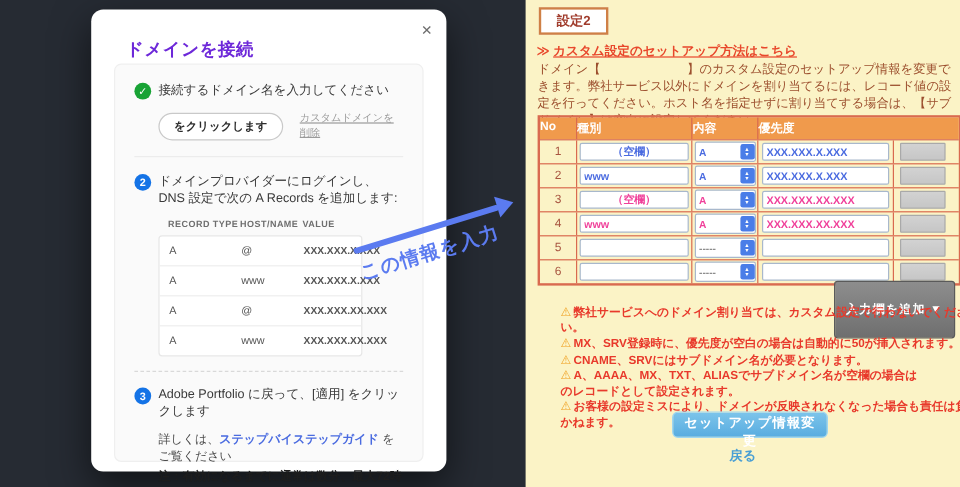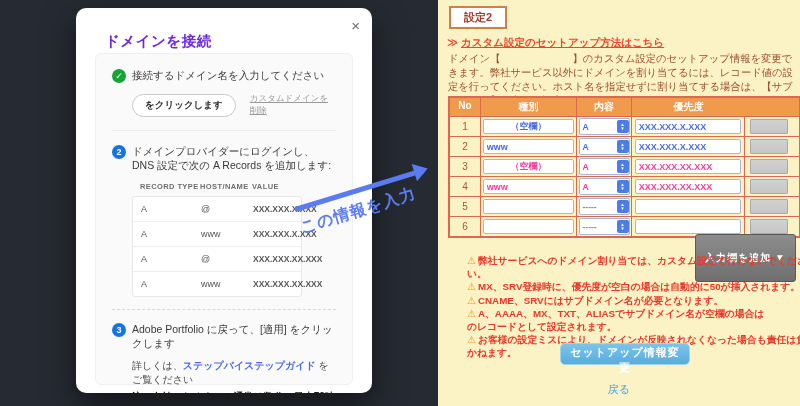--- a/index.html
+++ b/index.html
@@ -49,21 +49,21 @@
   
   .panel{position:absolute;left:438px;top:0;width:362px;height:406px;background:#fbf3c6;}
   .cfg-badge{position:absolute;left:11px;top:6px;background:#fff;border:2px solid #cf8046;
         padding:2px 13px;font-size:11px;font-weight:bold;color:#a03c2c;}
   .cfg-link-row{position:absolute;left:9px;top:36px;font-size:10.5px;font-weight:bold;color:#e8472b;}
   .cfg-link{color:#e8472b;text-decoration:underline;cursor:pointer;}
   .cfg-desc{position:absolute;left:10px;top:52px;width:345px;font-size:10.3px;line-height:14px;color:#9c4f2e;}
 
   .ptable{position:absolute;left:10px;top:96px;width:349px;border:2px solid #d96a4f;border-collapse:collapse;}
   .ptable .hrow{display:grid;grid-template-columns:31px 96px 55px 113px 48px;background:#f09a4c;}
-  .ptable .hrow span{font-size:10px;font-weight:bold;color:#fff;text-align:center;padding:2px 0;
+  .ptable .hrow span{font-size:10px;font-weight:bold;color:#fff;text-align:left;padding:2px 0;
         border-right:1px solid #d96a4f;}
   .ptable .hrow span:last-child{border-right:none;}
   .prow{display:grid;grid-template-columns:31px 96px 55px 113px 48px;border-top:1px solid #d96a4f;
         align-items:center;height:19px;}
   .prow>div{height:100%;display:flex;align-items:center;justify-content:center;border-right:1px solid #d96a4f;}
   .prow>div:last-child{border-right:none;}
   .row-no{font-size:10px;color:#a85540;}
   .cell-input{width:88%;height:13px;border:1px solid #a8b8cc;border-radius:2px;background:#fff;
         font-size:9px;font-weight:bold;padding:0 3px;box-sizing:content-box;font-family:inherit;}
   .ta-c{text-align:center;}
@@ -82,21 +82,21 @@
         padding:16px 9px;letter-spacing:1px;cursor:pointer;}
 
   .warnings{position:absolute;left:8px;top:255px;width:350px;margin-left:21px;}
   .warn{font-size:9.8px;font-weight:bold;color:#e8392b;line-height:12.5px;margin-bottom:1px;}
   .warn-icon{color:#f0a020;font-size:10px;margin-right:2px;}
 
   .submit-btn{position:absolute;left:122px;top:343px;width:130px;height:22px;
         background:linear-gradient(#7cc4ea,#58ace0);border:1px solid #9ed6f0;border-radius:5px;
         color:#fff;font-size:11px;font-weight:bold;cursor:pointer;font-family:Liberation Sans, sans-serif;letter-spacing:1px;}
   .back-link{position:absolute;left:0;top:372px;width:362px;text-align:center;font-size:11px;
-        font-weight:normal;color:#4a9fd4;text-decoration:none;cursor:pointer;margin-top:10px;}
+        font-weight:bold;color:#4a9fd4;text-decoration:none;cursor:pointer;}
 </style>
 </head>
 <body>
 
 <div class="stage">
 
   <div class="modal">
     <span class="modal-close">×</span>
     <div class="modal-title">ドメインを接続</div>
 

